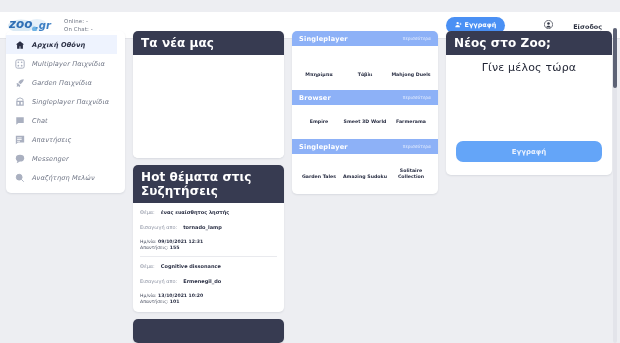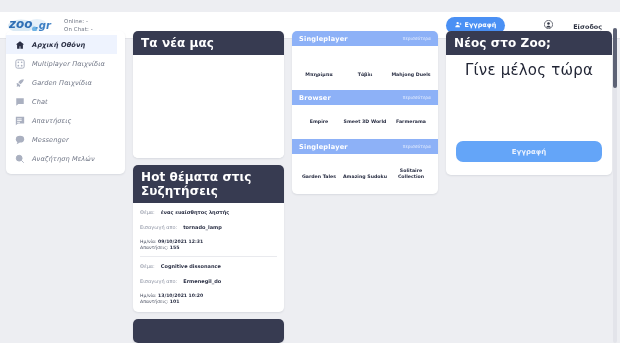--- a/index.html
+++ b/index.html
@@ -99,21 +99,21 @@
   }
   .game-name {
     font-size: 4.7px; font-weight: 700; color: #2b3045;
     text-align: center; line-height: 6px;
   }
   .gsec-body.tall { padding: 26px 4px 12px 4px; }
 
   
   .join-body { padding: 6px 10px 13px 10px; height: 120px; display: flex; flex-direction: column; }
   .join-title {
-    font-size: 15px; color: #1f2333; text-align: center; letter-spacing: .2px;
+    font-size: 11px; color: #1f2333; text-align: center; letter-spacing: .2px;
   }
   .btn-join {
     margin-top: auto; background: #64a5f8; color: #eaf2ff; border: none;
     border-radius: 7px; height: 21px; font-size: 7px; font-weight: 600;
     cursor: pointer; font-family: inherit; width: 100%;
   }
 
   
   .scrollbar {
     position: absolute; top: 28px; right: 3px; width: 4px; height: 315px;
@@ -198,20 +198,31 @@
 
         <div class="nav-item">
           <span class="nav-ic">
             <svg width="10" height="10" viewBox="0 0 24 24">
               <path d="M21 3c-6 0-10 3-13 7l5 5c4-3 8-7 8-12zM7 12l-4 2 2 2-1 5 5-1 2 2 2-4z"></path>
             </svg>
           </span>
           <span>Garden Παιχνίδια</span>
         </div>
 
+        <div class="nav-item">
+          <span class="nav-ic">
+            <svg width="10" height="10" viewBox="0 0 24 24">
+              <path d="M3 9h18v12H3z"></path>
+              <path d="M5 9V5l7-3 7 3v4" fill="none" stroke="#aab0c0" stroke-width="2.2"></path>
+              <rect x="6" y="12" width="4" height="6" fill="#fff"></rect>
+              <rect x="14" y="12" width="4" height="6" fill="#fff"></rect>
+            </svg>
+          </span>
+          <span>Singleplayer Παιχνίδια</span>
+        </div>
 
         <div class="nav-item">
           <span class="nav-ic">
             <svg width="10" height="10" viewBox="0 0 24 24">
                 <path d="M3 3h18v14H8l-5 4z"></path>
               </svg>
           </span>
           <span>Chat</span>
         </div>
 

